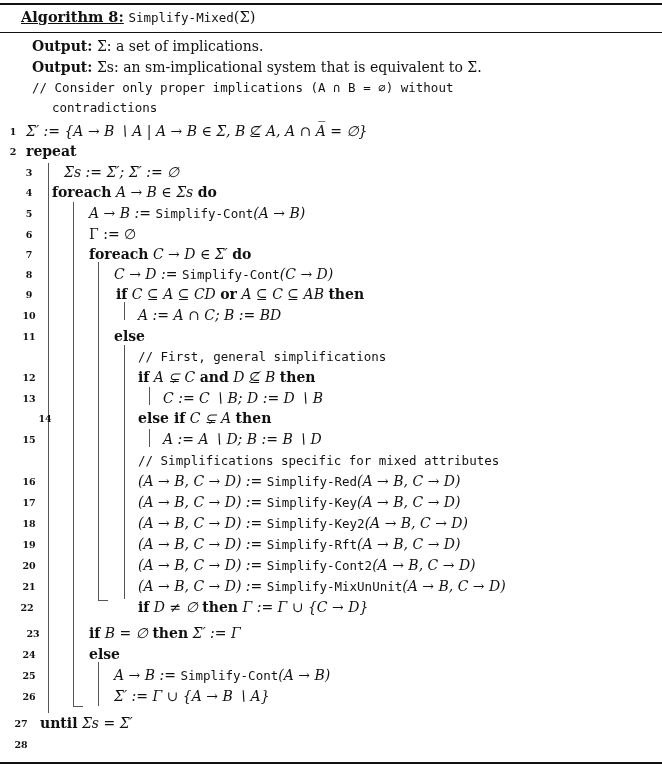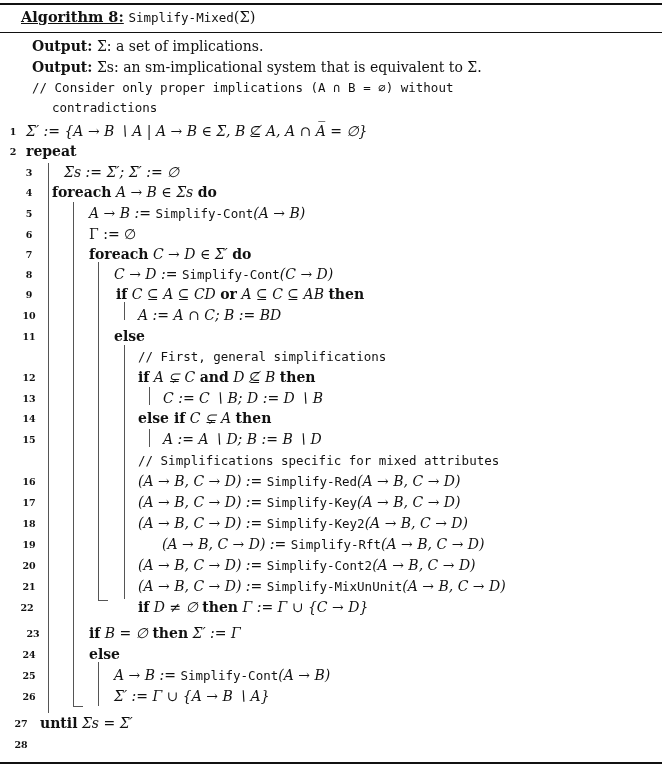--- a/index.html
+++ b/index.html
@@ -107,21 +107,21 @@
 <div class="line" style="top:367px;">
   <span class="ln" style="left:16px">12</span>
   <span class="code" style="left:138px;"><span class="kw">if</span> <span class="m">A ⊊ C</span> <span class="kw">and</span> <span class="m">D ⊈ B</span> <span class="kw">then</span></span>
 
 </div>
 <div class="line" style="top:388px;">
   <span class="ln" style="left:16px">13</span>
   <span class="code m" style="left:163px;">C := C ∖ B;   D := D ∖ B</span>
 </div>
 <div class="line" style="top:408px;">
-  <span class="ln" style="left:16px">14</span>
+  <span class="ln" style="left:32px">14</span>
   <span class="code" style="left:138px;"><span class="kw">else if</span> <span class="m">C ⊊ A</span> <span class="kw">then</span></span>
 </div>
 <div class="line" style="top:429px;">
   <span class="ln" style="left:16px">15</span>
   <span class="code m" style="left:163px;">A := A ∖ D;   B := B ∖ D</span>
 </div>
 <div class="line" style="top:450px;">
   <span class="code cm" style="left:138px;">// Simplifications specific for mixed attributes</span>
 </div>
 <div class="line" style="top:471px;">
@@ -131,21 +131,21 @@
 <div class="line" style="top:492px;">
   <span class="ln" style="left:16px">17</span>
   <span class="code" style="left:138px;"><span class="m">(A → B, C → D) := </span><span class="tt">Simplify-Key</span><span class="m">(A → B, C → D)</span></span>
 </div>
 <div class="line" style="top:513px;">
   <span class="ln" style="left:16px">18</span>
   <span class="code" style="left:138px;"><span class="m">(A → B, C → D) := </span><span class="tt">Simplify-Key2</span><span class="m">(A → B, C → D)</span></span>
 </div>
 <div class="line" style="top:534px;">
   <span class="ln" style="left:16px">19</span>
-  <span class="code" style="left:138px;margin-left:24px;"><span class="m">(A → B, C → D) := </span><span class="tt">Simplify-Rft</span><span class="m">(A → B, C → D)</span></span>
+  <span class="code" style="left:138px;"><span class="m">(A → B, C → D) := </span><span class="tt">Simplify-Rft</span><span class="m">(A → B, C → D)</span></span>
 </div>
 <div class="line" style="top:555px;">
   <span class="ln" style="left:16px">20</span>
   <span class="code" style="left:138px;"><span class="m">(A → B, C → D) := </span><span class="tt">Simplify-Cont2</span><span class="m">(A → B, C → D)</span></span>
 </div>
 <div class="line" style="top:576px;">
   <span class="ln" style="left:16px">21</span>
   <span class="code" style="left:138px;"><span class="m">(A → B, C → D) := </span><span class="tt">Simplify-MixUnUnit</span><span class="m">(A → B, C → D)</span></span>
 </div>
 <div class="line" style="top:597px;">

